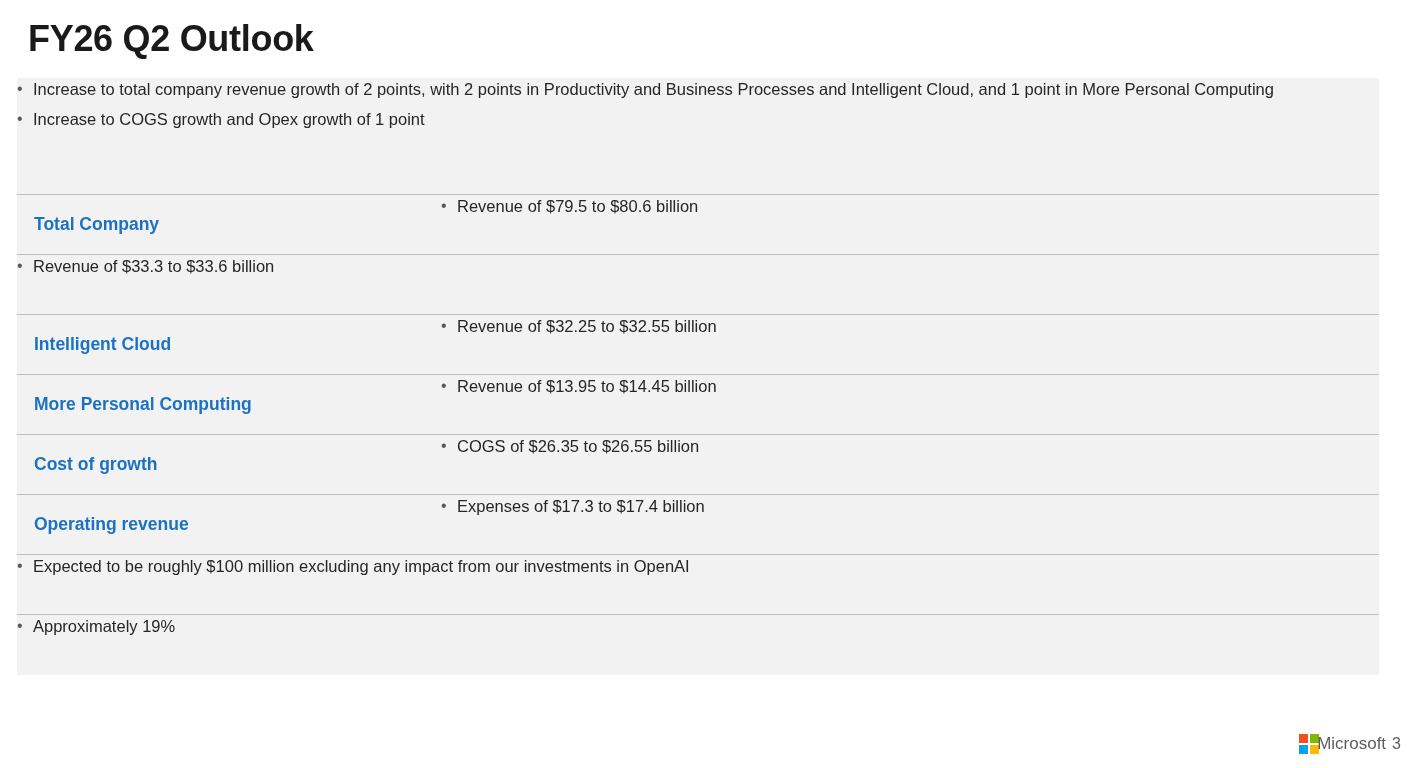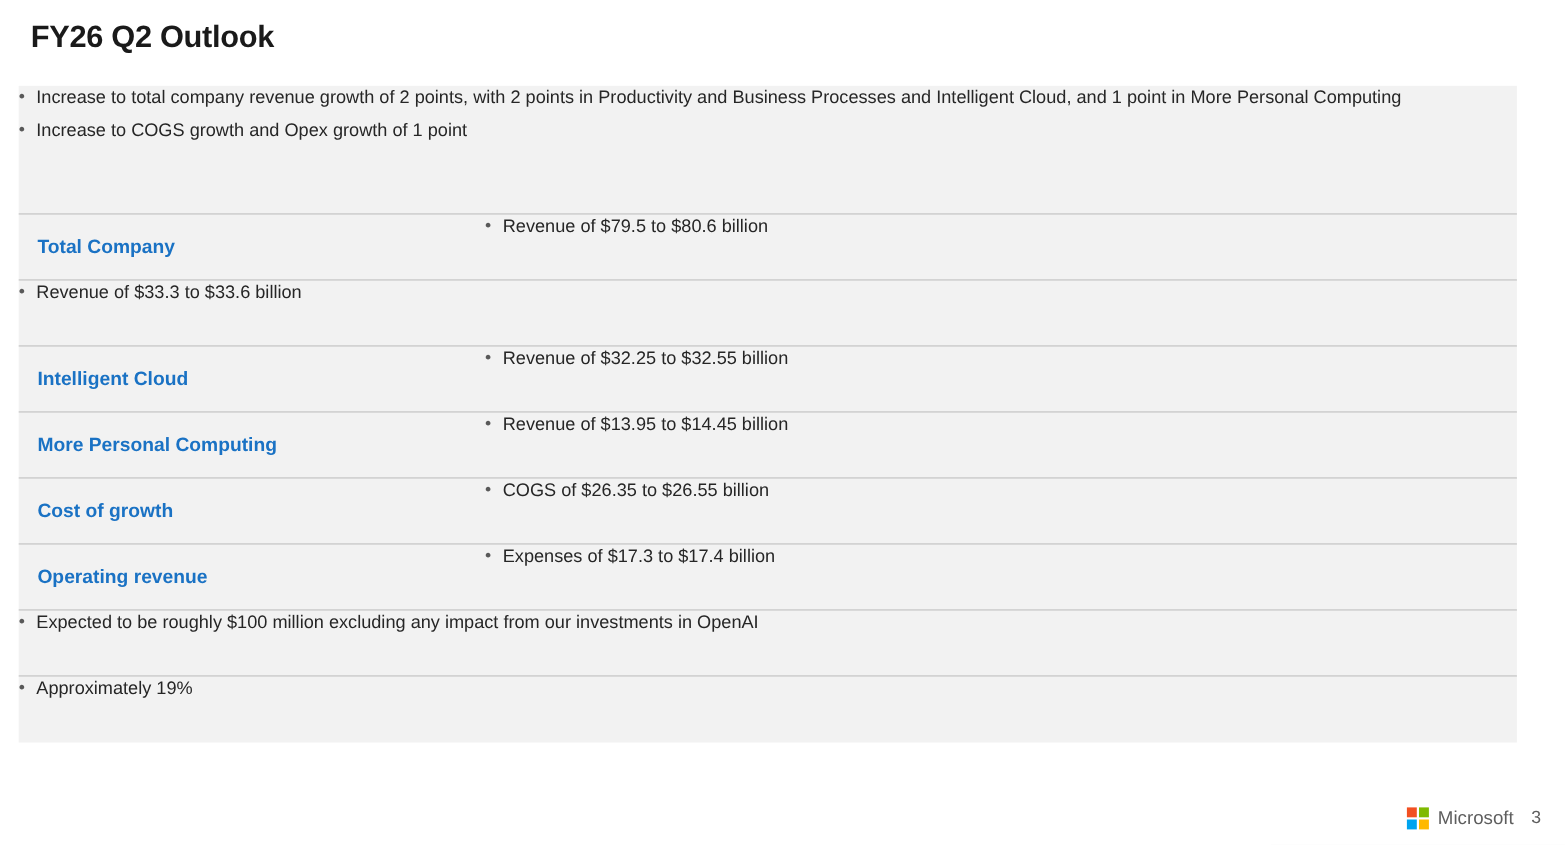--- a/index.html
+++ b/index.html
@@ -18,21 +18,21 @@
   .slide {
     position: relative;
     width: 1423px;
     height: 768px;
     box-sizing: border-box;
   }
   .slide-title {
     position: absolute;
     left: 28px;
     top: 18px;
-    font-size: 28px;
+    font-size: 36px;
     font-weight: bold;
     letter-spacing: -0.3px;
     color: #1a1a1a;
   }
   .table-wrap {
     position: absolute;
     left: 17px;
     top: 78px;
     width: 1362px;
     background: #f2f2f2;
@@ -90,21 +90,20 @@
   .row-tall { min-height: 117px; }
   .row-std  { min-height: 60px; }
   .row-std .row-label, .row-tall .row-label { align-self: stretch; }
 
   .footer {
     position: absolute;
     right: 22px;
     bottom: 14px;
     display: flex;
     align-items: center;
-    gap: 10px;
   }
   .ms-logo {
     display: grid;
     grid-template-columns: 9px 9px;
     grid-template-rows: 9px 9px;
     gap: 2px;
   }
   .ms-logo span { display: block; width: 9px; height: 9px; }
   .ms-r { background: #f25022; }
   .ms-g { background: #7fba00; }

